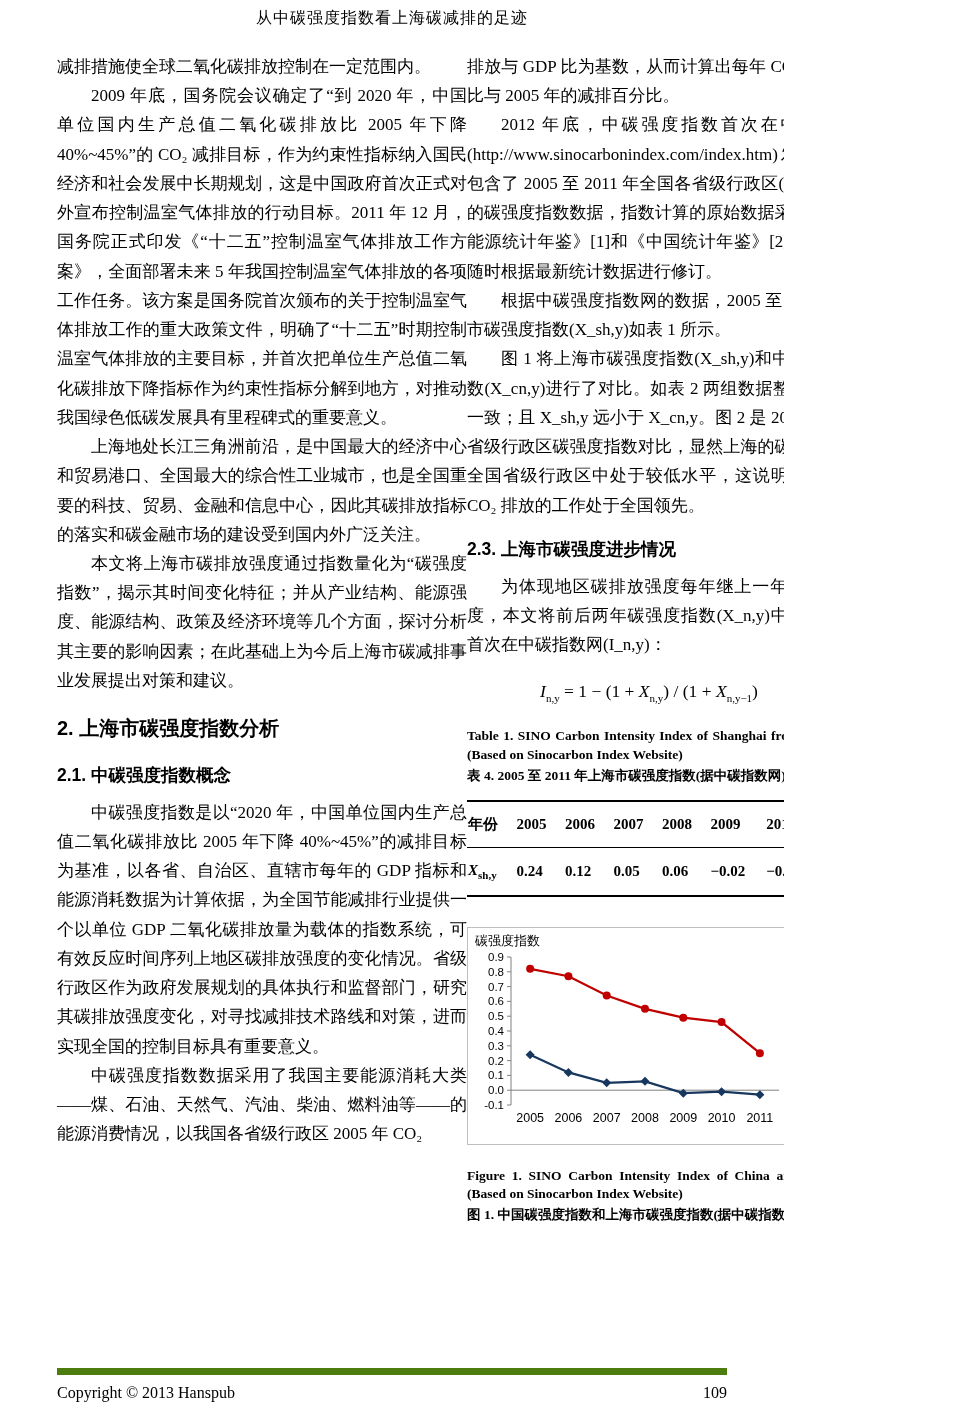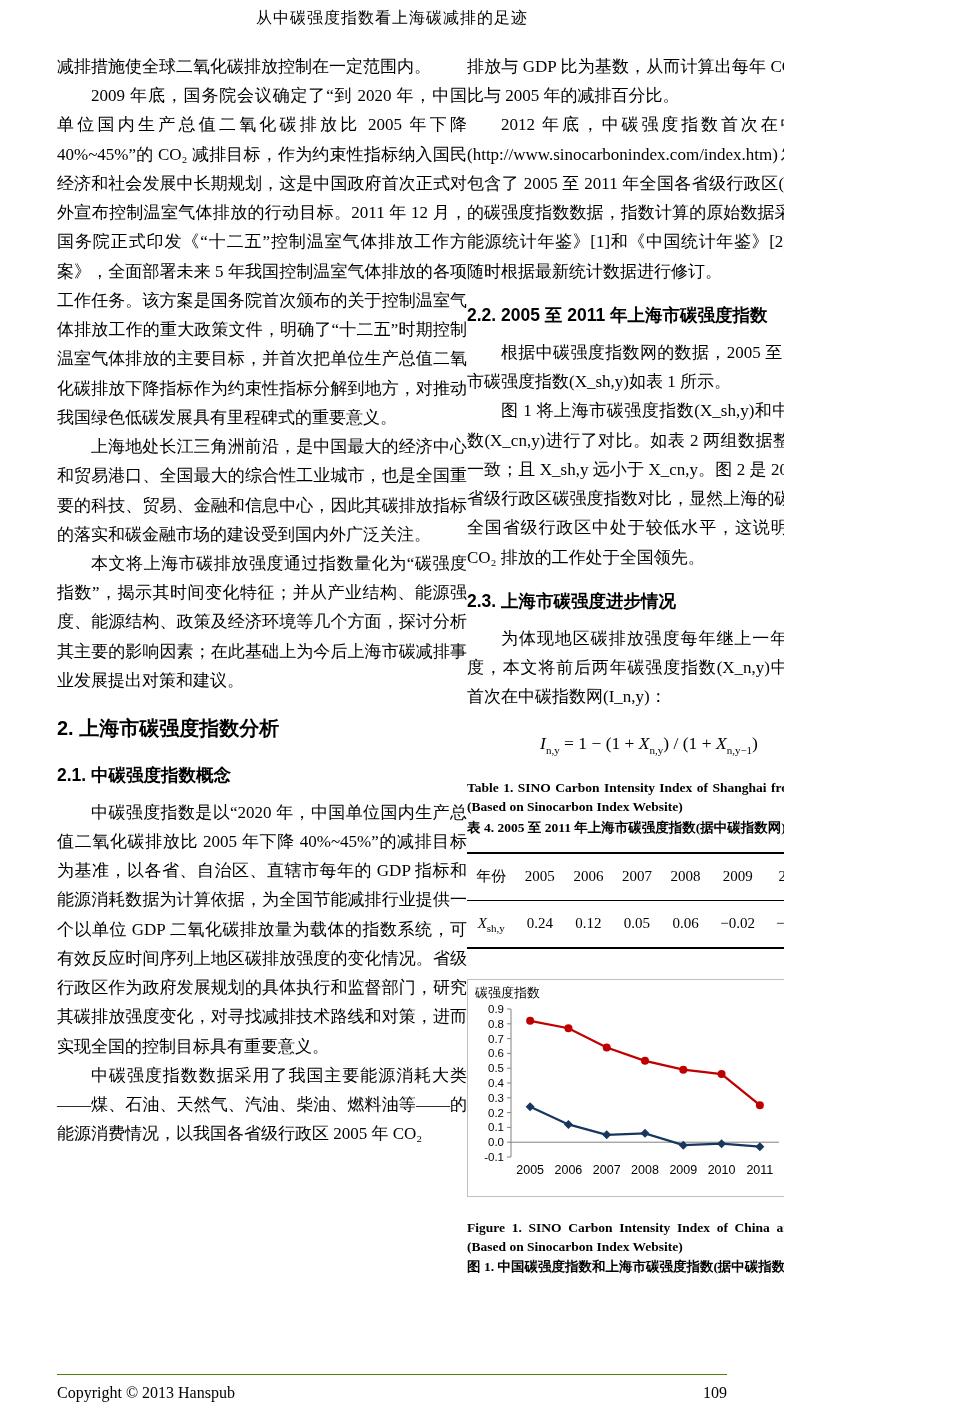--- a/index.html
+++ b/index.html
@@ -72,33 +72,32 @@
   table.data {
     width: 100%;
     border-collapse: collapse;
     margin-top: 14px;
     font-size: 15px;
     border-top: 2px solid #000;
     border-bottom: 2px solid #000;
   }
   table.data thead tr { border-bottom: 1px solid #000; }
   table.data th, table.data td {
-    font-weight: 400;
-    text-align: center;
+    font-weight: 700;
     padding: 10px 1px;
   }
   .figure-block { margin-top: 30px; }
   #chart { width: 411px; }
   .fig-caps { margin-top: 12px; }
   .footer {
     position: absolute;
     left: 57px;
     right: 57px;
     bottom: 12px;
-    border-top: 1px solid #4d7c0f;
+    border-top: 7px solid #4d7c0f;
     padding-top: 9px;
     display: flex;
     justify-content: space-between;
     font-size: 16px;
   }
 </style>
 </head>
 <body>
 
 <div class="page">
@@ -114,21 +113,20 @@
       <p>本文将上海市碳排放强度通过指数量化为“碳强度指数”，揭示其时间变化特征；并从产业结构、能源强度、能源结构、政策及经济环境等几个方面，探讨分析其主要的影响因素；在此基础上为今后上海市碳减排事业发展提出对策和建议。</p>
       <div class="sec-heading">2. 上海市碳强度指数分析</div>
       <div class="subsec-heading">2.1. 中碳强度指数概念</div>
       <p>中碳强度指数是以“2020 年，中国单位国内生产总值二氧化碳排放比 2005 年下降 40%~45%”的减排目标为基准，以各省、自治区、直辖市每年的 GDP 指标和能源消耗数据为计算依据，为全国节能减排行业提供一个以单位 GDP 二氧化碳排放量为载体的指数系统，可有效反应时间序列上地区碳排放强度的变化情况。省级行政区作为政府发展规划的具体执行和监督部门，研究其碳排放强度变化，对寻找减排技术路线和对策，进而实现全国的控制目标具有重要意义。</p>
       <p>中碳强度指数数据采用了我国主要能源消耗大类——煤、石油、天然气、汽油、柴油、燃料油等——的能源消费情况，以我国各省级行政区 2005 年 CO₂</p>
     </div>
 
     <div class="col">
       <p class="noindent">排放与 GDP 比为基数，从而计算出每年 CO₂ 排放 GDP 比与 2005 年的减排百分比。</p>
       <p>2012 年底，中碳强度指数首次在中碳指数网(http://www.sinocarbonindex.com/index.htm)发布。现已包含了 2005 至 2011 年全国各省级行政区(港澳台除外)的碳强度指数数据，指数计算的原始数据采集自《中国能源统计年鉴》[1]和《中国统计年鉴》[2]。本指数将随时根据最新统计数据进行修订。</p>
-      <div class="subsec-heading">2.2. 2005 至 2011 年上海市碳强度指数</div>
       <p>根据中碳强度指数网的数据，2005 至 2011 年上海市碳强度指数(X_sh,y)如表 1 所示。</p>
       <p>图 1 将上海市碳强度指数(X_sh,y)和中国碳强度指数(X_cn,y)进行了对比。如表 2 两组数据整体下降趋势一致；且 X_sh,y 远小于 X_cn,y。图 2 是 2011 年全国各省级行政区碳强度指数对比，显然上海的碳排放强度在全国省级行政区中处于较低水平，这说明上海市控制 CO₂ 排放的工作处于全国领先。</p>
       <div class="subsec-heading">2.3. 上海市碳强度进步情况</div>
       <p>为体现地区碳排放强度每年继上一年度的下降幅度，本文将前后两年碳强度指数(X_n,y)中碳强度指数首次在中碳指数网(I_n,y)：</p>
 
       <div class="formula">
         <span class="math"><span class="var">I</span><sub>n,y</sub><span> = 1 − (1 + </span><span class="var">X</span><sub>n,y</sub><span>) / (1 + </span><span class="var">X</span><sub>n,y−1</sub><span>)</span></span>
         <span class="eqnum">(1)</span>
       </div>
 

